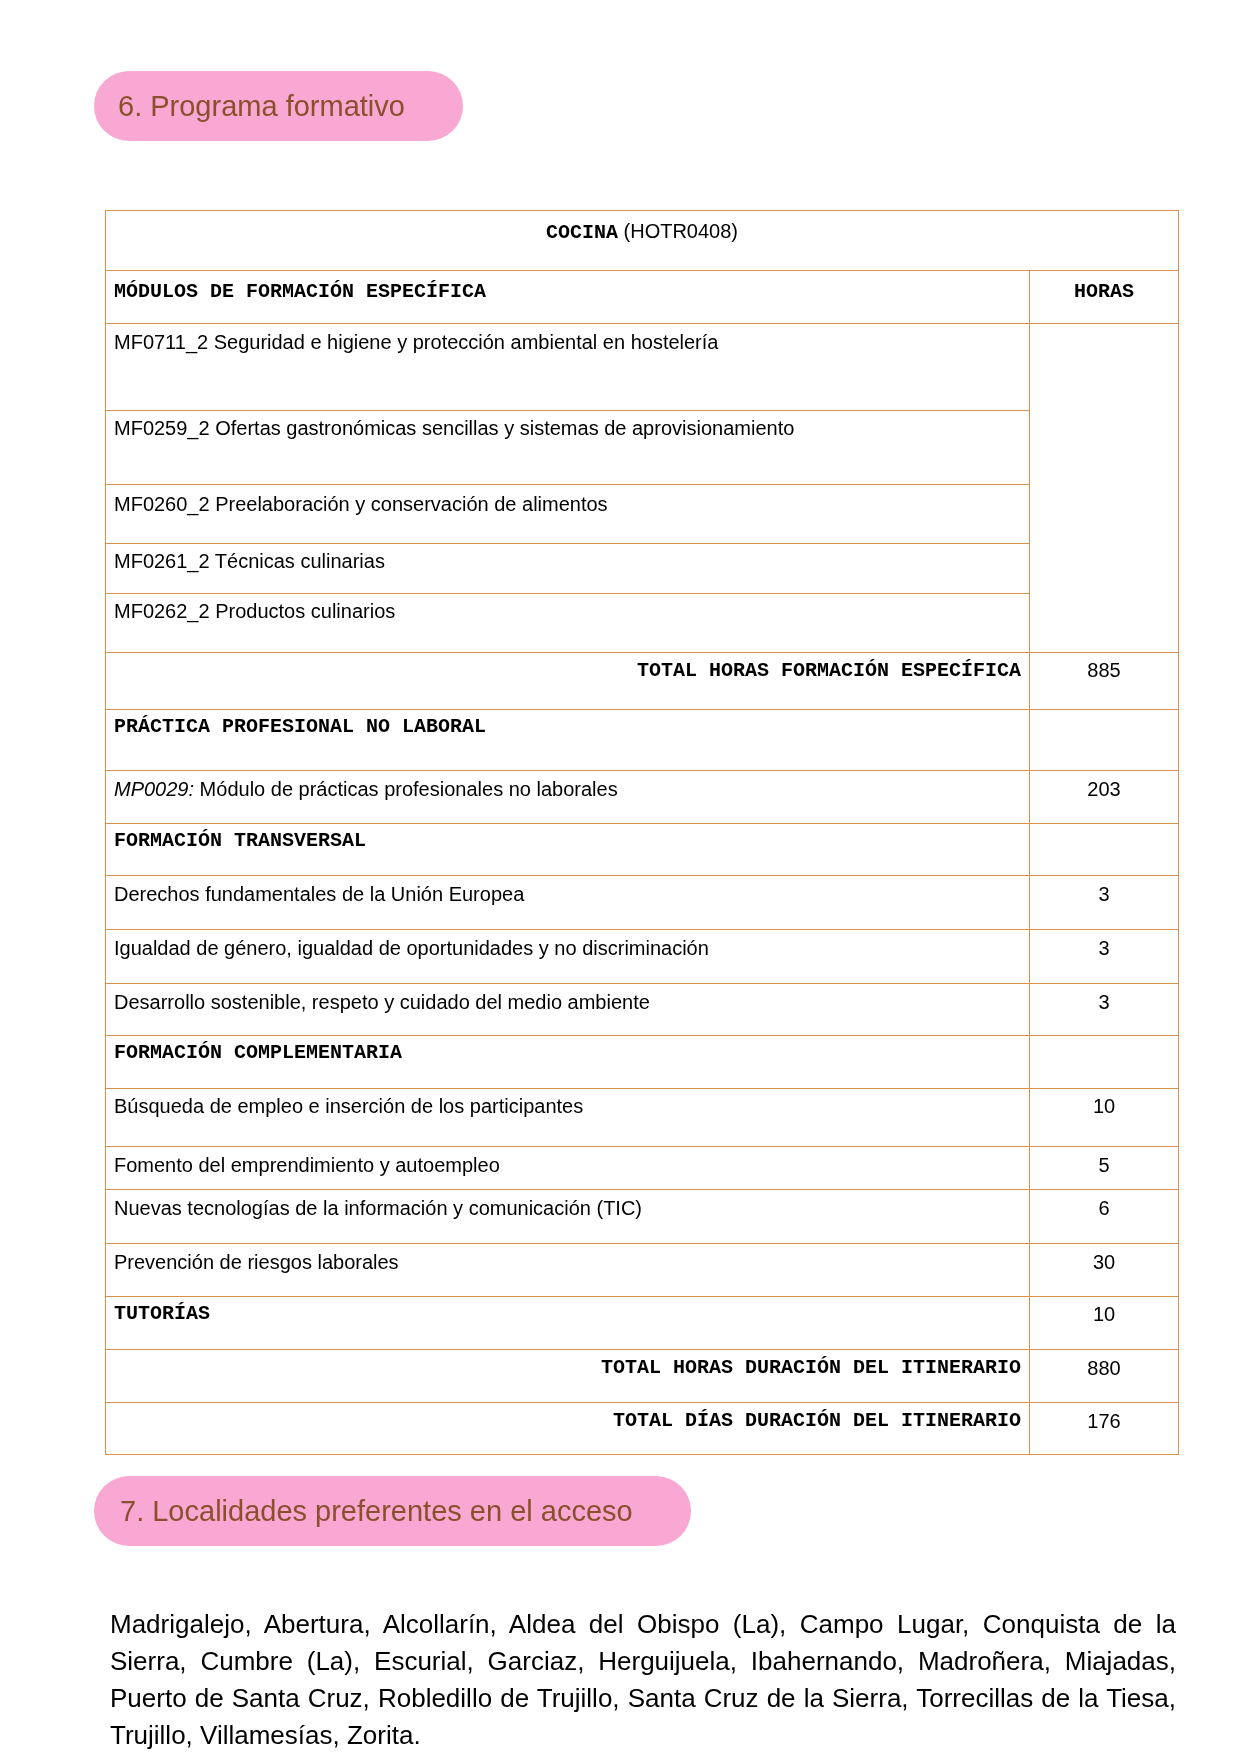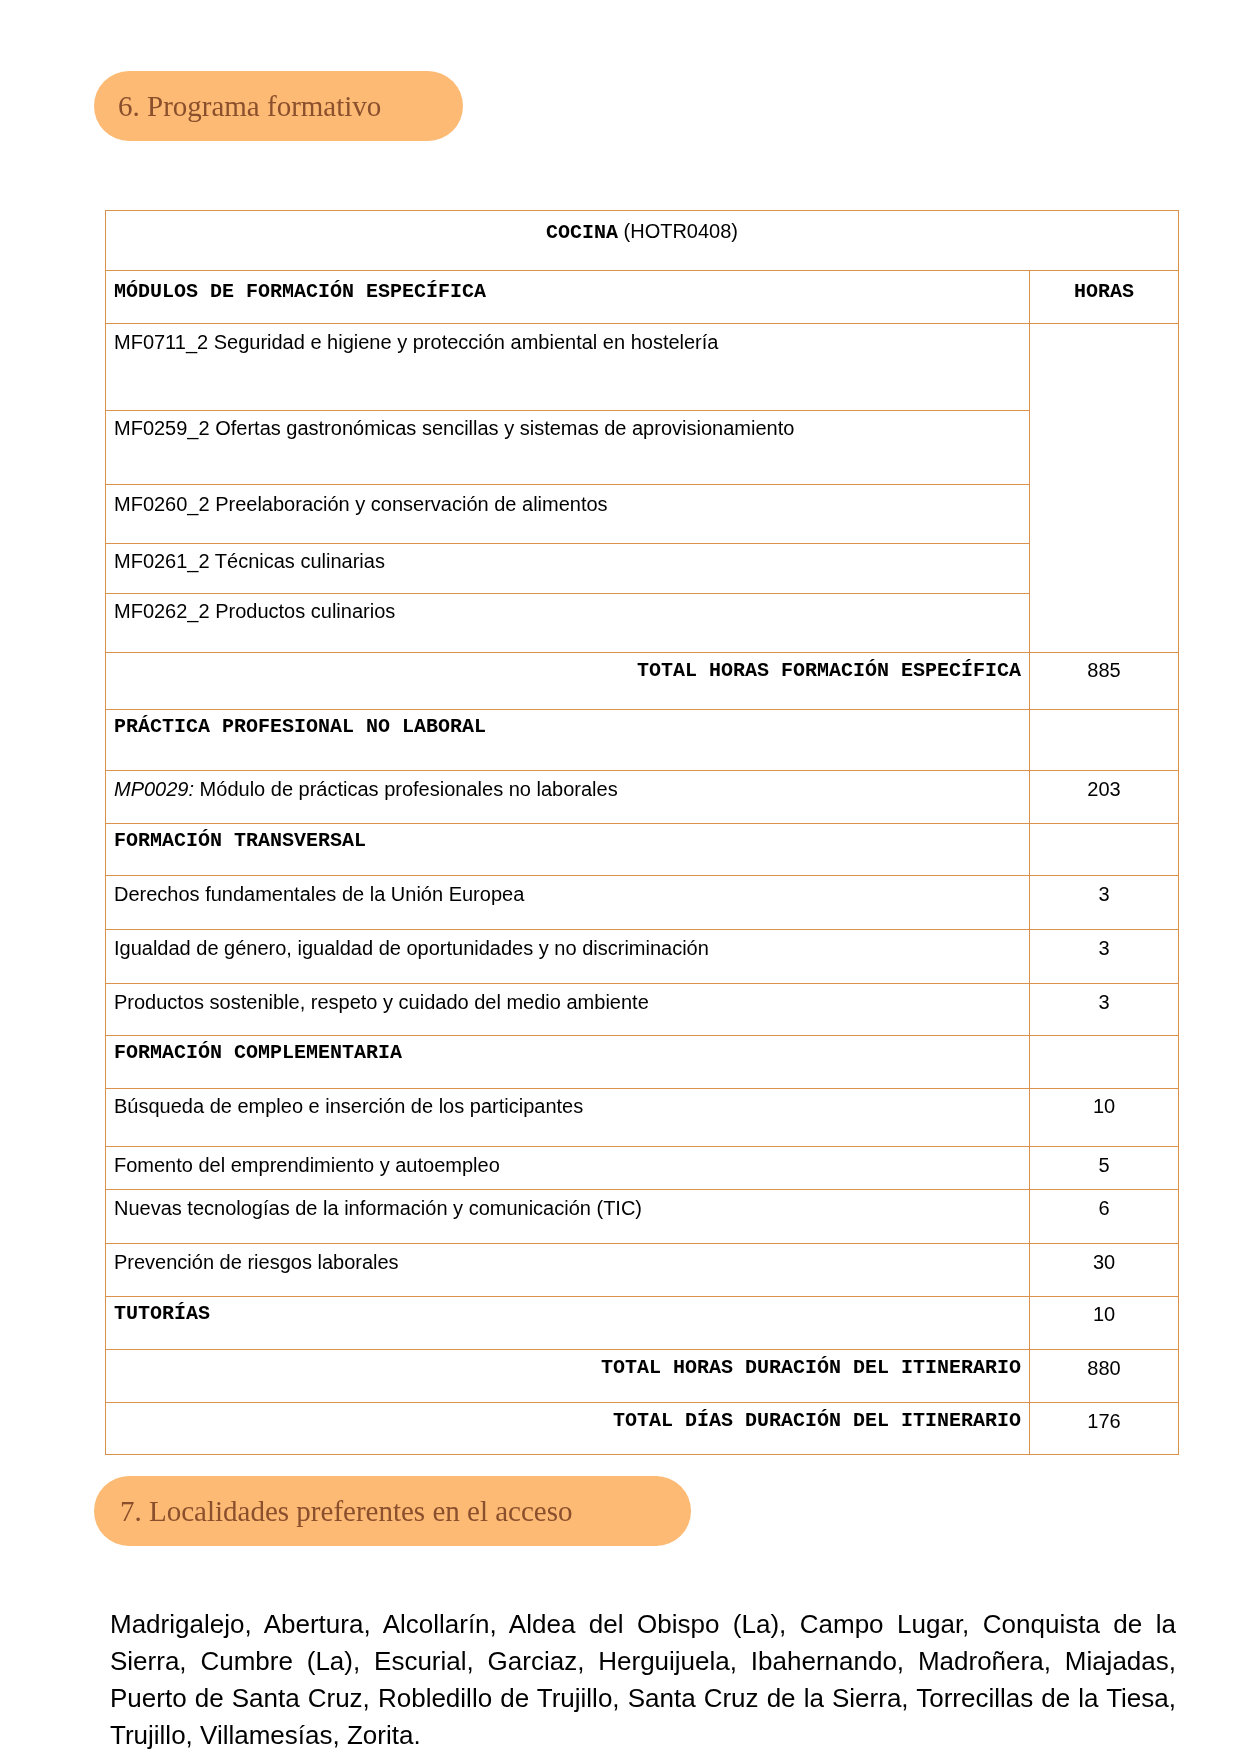--- a/index.html
+++ b/index.html
@@ -1,19 +1,19 @@
 <!DOCTYPE html>
 <html><head>
 <meta charset="utf-8">
 <style>
   html, body { margin: 0; padding: 0; background: #ffffff; }
   body { width: 1241px; height: 1755px; position: relative; overflow: hidden;
          font-family: "Liberation Sans", sans-serif; color: #000; }
-  .pill { position: absolute; background: #fdba74; border-radius: 36px;
-          color: #8a4f2c; font-family: Liberation Serif, serif;
+  .pill { position: absolute; background: #f9a8d4; border-radius: 36px;
+          color: #8a4f2c; font-family: Liberation Sans, sans-serif;
           font-size: 29px; display: flex; align-items: center; box-sizing: border-box; }
   #pill1 { left: 94px; top: 71px; width: 369px; height: 70px; padding-left: 24px; }
   #pill2 { left: 94px; top: 1476px; width: 597px; height: 70px; padding-left: 26px; }
   table.prog { position: absolute; left: 105px; top: 210px; width: 1073px;
                border-collapse: collapse; table-layout: fixed; font-size: 20px; }
   table.prog td { border: 1.5px solid #d9914d; padding: 0 8px; vertical-align: top;
                   box-sizing: border-box; line-height: 24px; }
   table.prog td .txt { display: block; padding-top: 9px; }
   col.c1 { width: 924px; }
   col.c2 { width: 149px; }
@@ -118,21 +118,21 @@
   <tr style="height:54px">
     <td>
           <span class="txt" style="padding-top:6px">Igualdad de género, igualdad de oportunidades y no discriminación</span>
         </td>
     <td class="center">
           <span class="txt" style="padding-top:6px">3</span>
         </td>
   </tr>
   <tr style="height:52px">
     <td>
-          <span class="txt" style="padding-top:6px">Productos sostenible, respeto y cuidado del medio ambiente</span>
+          <span class="txt" style="padding-top:6px">Desarrollo sostenible, respeto y cuidado del medio ambiente</span>
         </td>
     <td class="center">
           <span class="txt" style="padding-top:6px">3</span>
         </td>
   </tr>
   <tr style="height:53px">
     <td class="b">
           <span class="txt" style="padding-top:5px">FORMACIÓN COMPLEMENTARIA</span>
         </td>
     <td></td>

